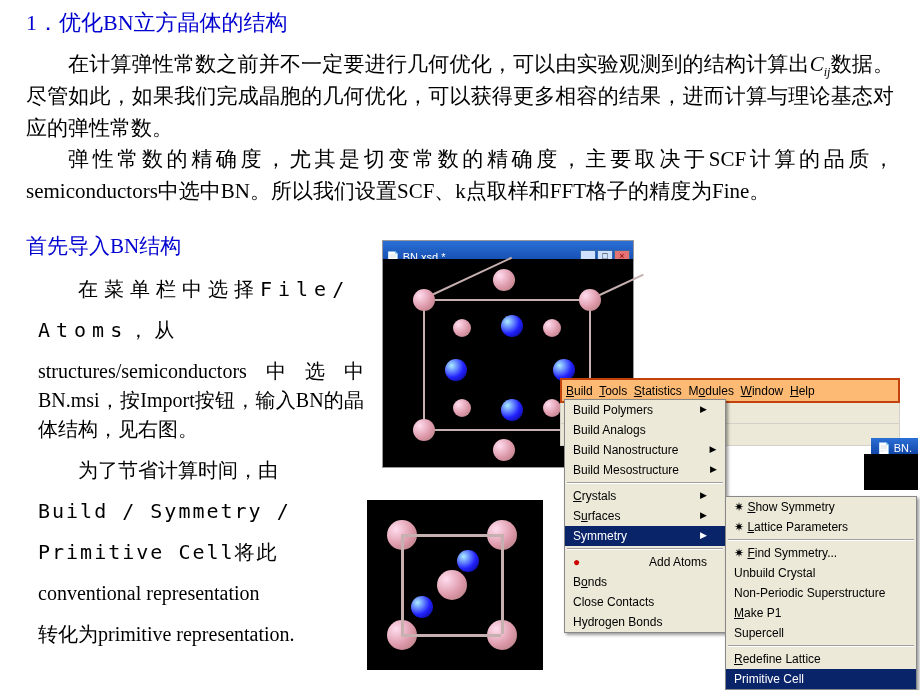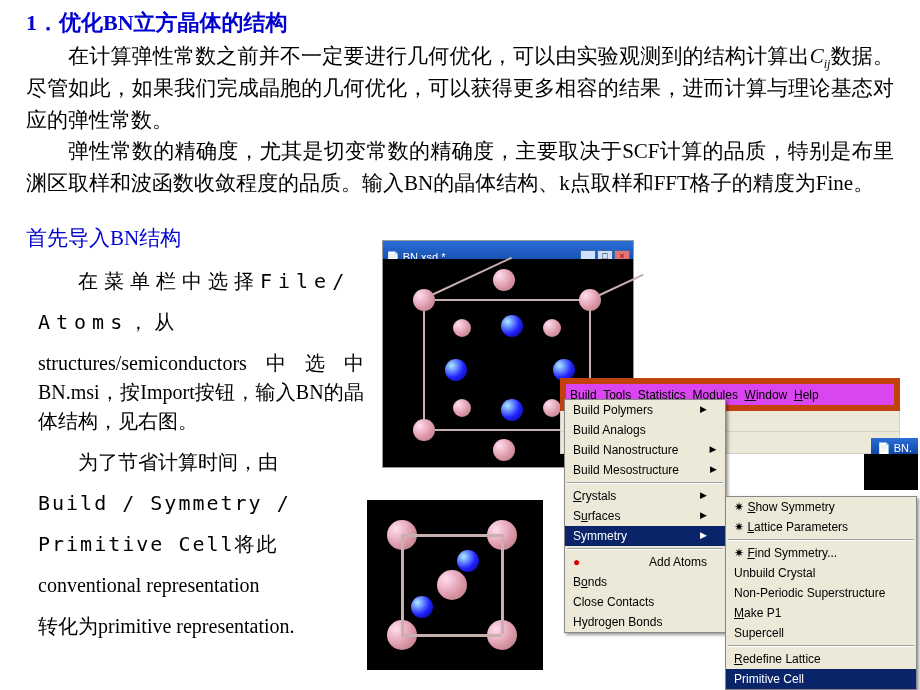--- a/index.html
+++ b/index.html
@@ -9,22 +9,21 @@
     font-family:"SimSun","宋体",serif;
     font-size:21px;
     line-height:1.5;
     color:#000;
     position:relative;
   }
   .page{padding:0 26px;padding-top:6px;}
   .heading{
     color:#0000d0;
     font-size:22px;
-    margin-bottom:2px;
-    font-weight:bold;
+    margin-bottom:10px;
   }
   .para{text-align:justify;}
   .para.indent{text-indent:2em;}
   .italic-sub{font-style:italic;font-family:"Times New Roman",serif;}
   .sub{font-size:12px;vertical-align:sub;font-style:italic;}
   .heading2{color:#0000d0;font-size:21px;margin-top:24px;}
   .lower{
     position:relative;
     margin-top:2px;
   }
@@ -72,24 +71,24 @@
 
   
   .menus{
     position:absolute;
     left:560px; top:378px;
     width:340px;
     font-family:Tahoma,"MS Sans Serif",sans-serif;
     font-size:12px;
   }
   .menubar{
-    background:#d946ef;
+    background:#fdba74;
     padding:2px 4px 1px;
     color:#000;
-    border:6px solid #c2410c;
+    border:2px solid #c2410c;
   }
   .menubar span.u{text-decoration:underline;}
   .toolbar-row{
     background:#ece9d8;
     border:1px solid #d4d0c8;
     border-top:none;
     padding:2px 4px;
     display:flex;gap:4px;align-items:center;
     font-size:11px;color:#000;
   }
@@ -129,21 +128,21 @@
   .mi .u{text-decoration:underline;}
 </style>
 </head>
 <body>
 
 <div class="page">
   <div class="heading">1．优化BN立方晶体的结构</div>
   <div class="para indent">
     <span>在计算弹性常数之前并不一定要进行几何优化，可以由实验观测到的结构计算出</span><span class="italic-sub">C</span><span class="sub">ij</span><span>数据。尽管如此，如果我们完成晶胞的几何优化，可以获得更多相容的结果，进而计算与理论基态对应的弹性常数。</span>
   </div>
-  <div class="para indent">弹性常数的精确度，尤其是切变常数的精确度，主要取决于SCF计算的品质，特别是布里渊区取样和波函数收敛程度的品质。输入BN的晶体结构、k点取样和FFT格子的精度为Fine。</div>
+  <div class="para indent">弹性常数的精确度，尤其是切变常数的精确度，主要取决于SCF计算的品质，semiconductors中选中BN。所以我们设置SCF、k点取样和FFT格子的精度为Fine。</div>
 
   <div class="heading2">首先导入BN结构</div>
 
   <div class="lower">
     <div class="left-col">
       <p class="idt"><span class="mono">在菜单栏中选择File/</span></p>
       <p><span class="mono">Atoms，从</span></p>
       <p>structures/semiconductors中选中BN.msi，按Import按钮，输入BN的晶体结构，见右图。</p>
       <p class="idt">为了节省计算时间，由</p>
       <p><span class="mono-narrow">Build / Symmetry / </span></p>

